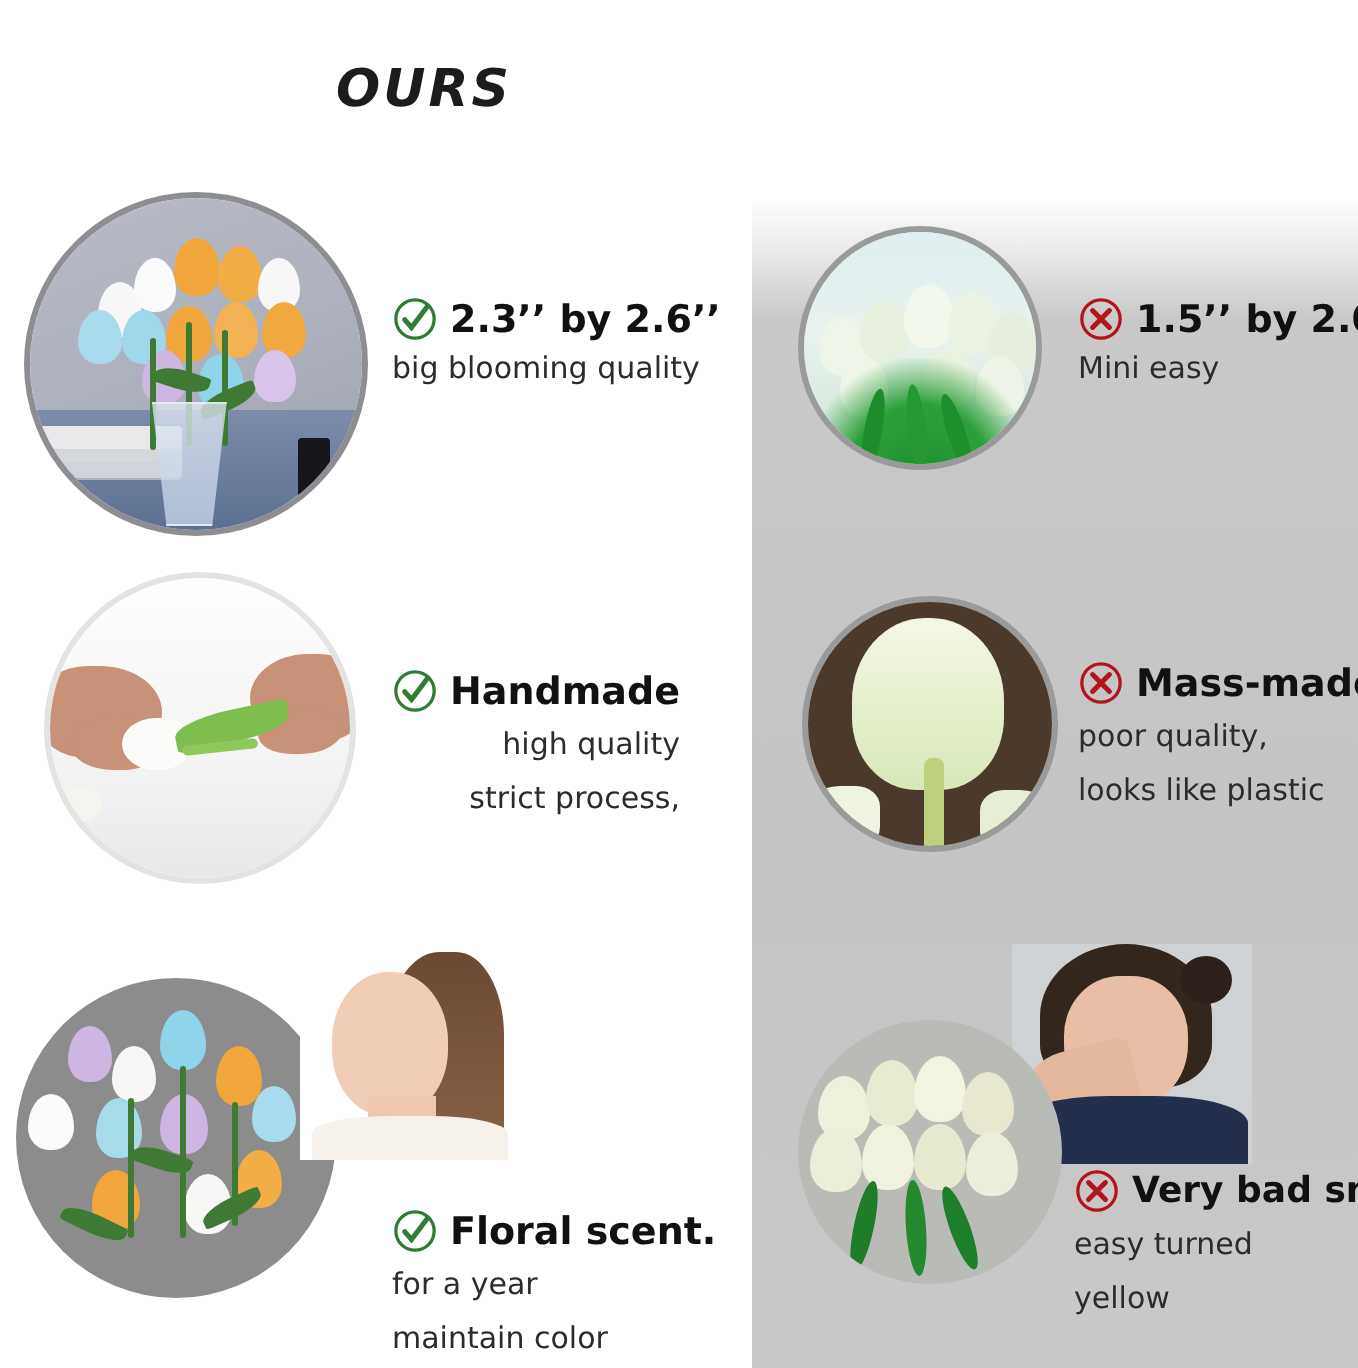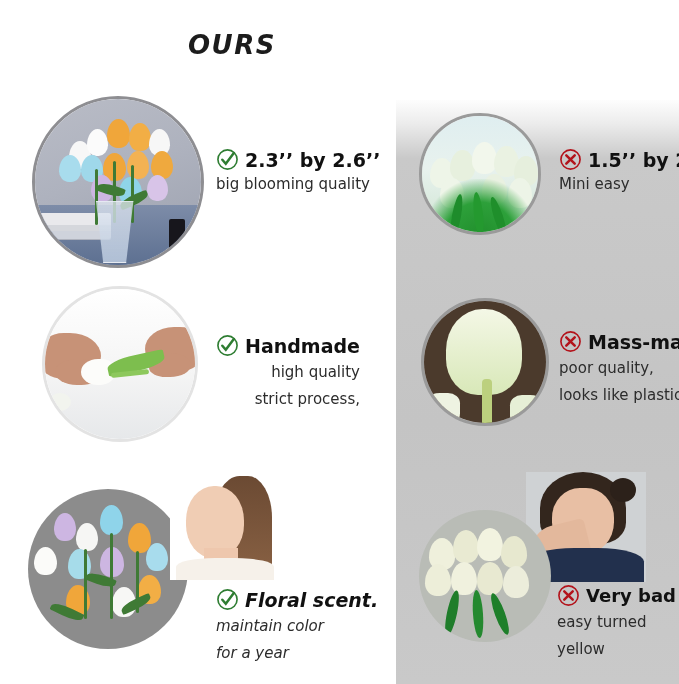--- a/index.html
+++ b/index.html
@@ -8,21 +8,20 @@
     height: 684px;
     background: #ffffff;
     font-family: "Liberation Sans", sans-serif;
     overflow: hidden;
   }
   .page {
     position: relative;
     width: 585px;
     height: 684px;
     background: #ffffff;
-    margin-left: 20px;
   }
 
   
   .others-panel {
     position: absolute;
     left: 376px;
     top: 100px;
     width: 303px;
     height: 584px;
     background: linear-gradient(to bottom, #fdfdfd 0%, #ececec 4%, #c9c9c9 10%, #c4c4c4 55%, #c9c9c9 100%);
@@ -152,21 +151,21 @@
   }
   .sub div { margin-top: 4px; }
 
   .badge-ico { flex: 0 0 auto; width: 23px; height: 23px; display:block; }
 
   
   .t1l { left: 196px; top: 148px; }
   .t1r { left: 539px; top: 148px; }
   .t2l { left: 196px; top: 334px; text-align: right; }
   .t2r { left: 539px; top: 330px; }
-  .t3l { left: 196px; top: 588px; font-style: italic; }
+  .t3l { left: 196px; top: 604px; }
   .t3r { left: 537px; top: 584px; }
 
   .t3r .line1 { font-size: 18px; }
 </style>
 </head>
 <body>
 
 <div class="page">
 
   <div class="others-panel"></div>
@@ -323,22 +322,22 @@
 
   <div class="txt t3l">
     <div class="line1">
       <svg class="badge-ico" viewBox="0 0 24 24">
         <circle cx="12" cy="12" r="10" fill="none" stroke="#2e7d32" stroke-width="1.7"></circle>
         <path d="M6.6 12.3 L10.2 16.4 L18.6 5.2" fill="none" stroke="#2e7d32" stroke-width="2.6" stroke-linecap="round"></path>
       </svg>
       <span>Floral scent.</span>
     </div>
     <div class="sub">
+      <div>for a year</div>
       <div>maintain color</div>
-      <div>for a year</div>
     </div>
   </div>
 
   <div class="person pers-stink">
     <div class="bg"></div>
     <div class="hair"></div>
     <div class="bun"></div>
     <div class="face"></div>
     <div class="arm"></div>
     <div class="shirt"></div>

